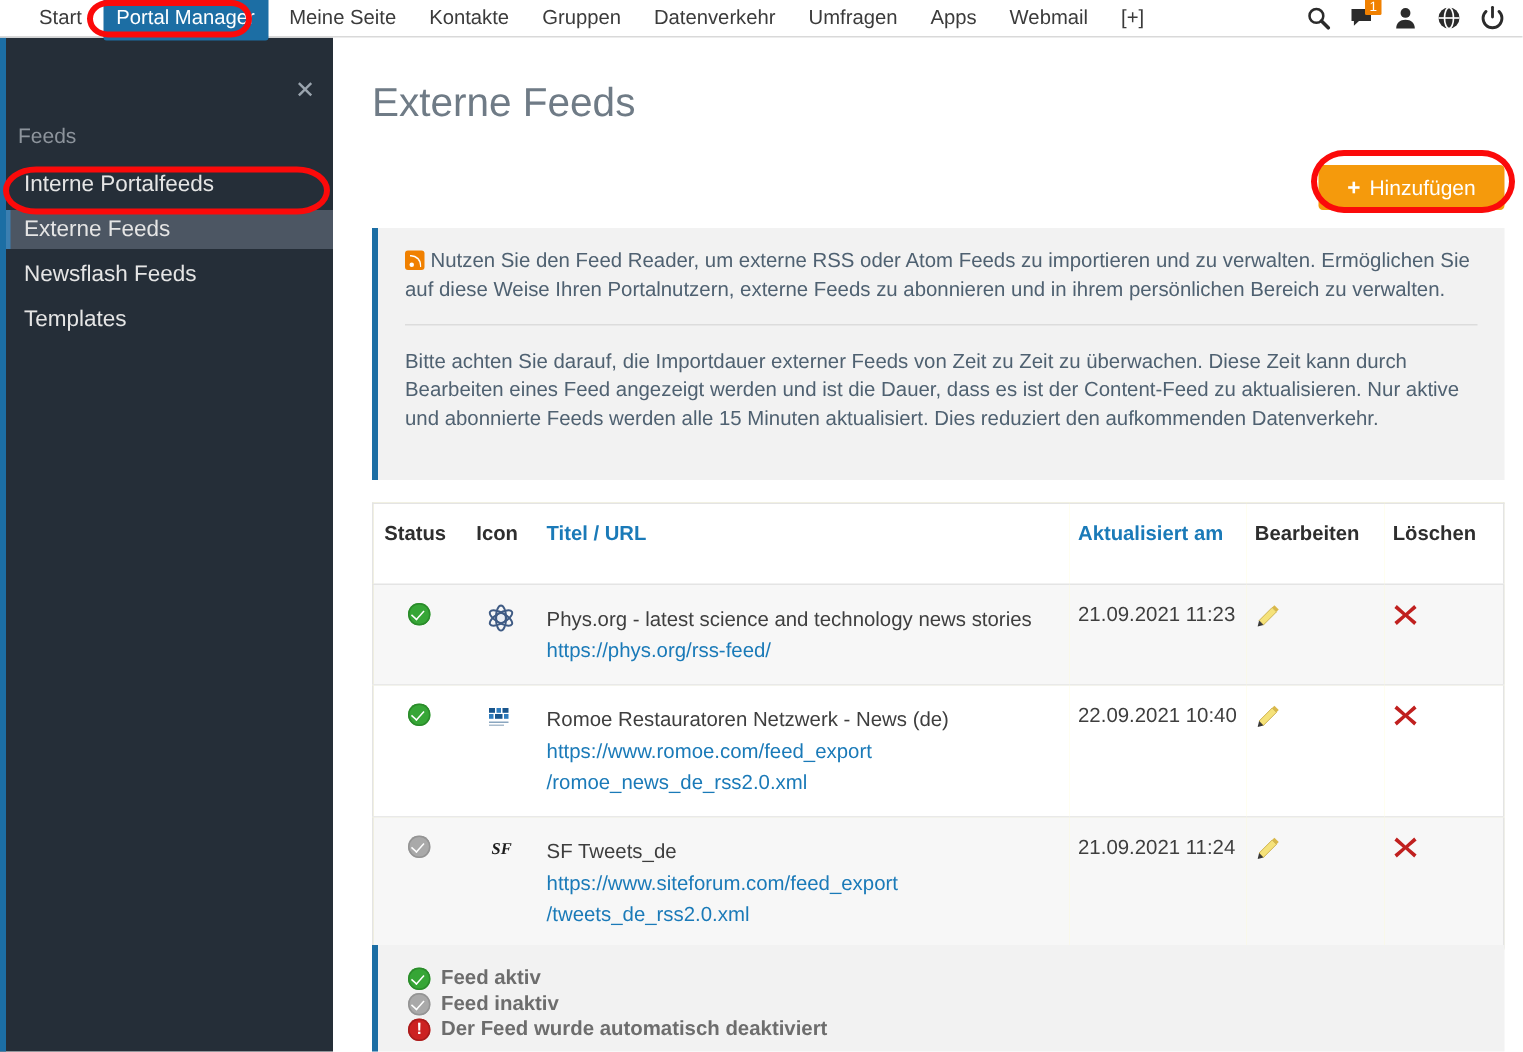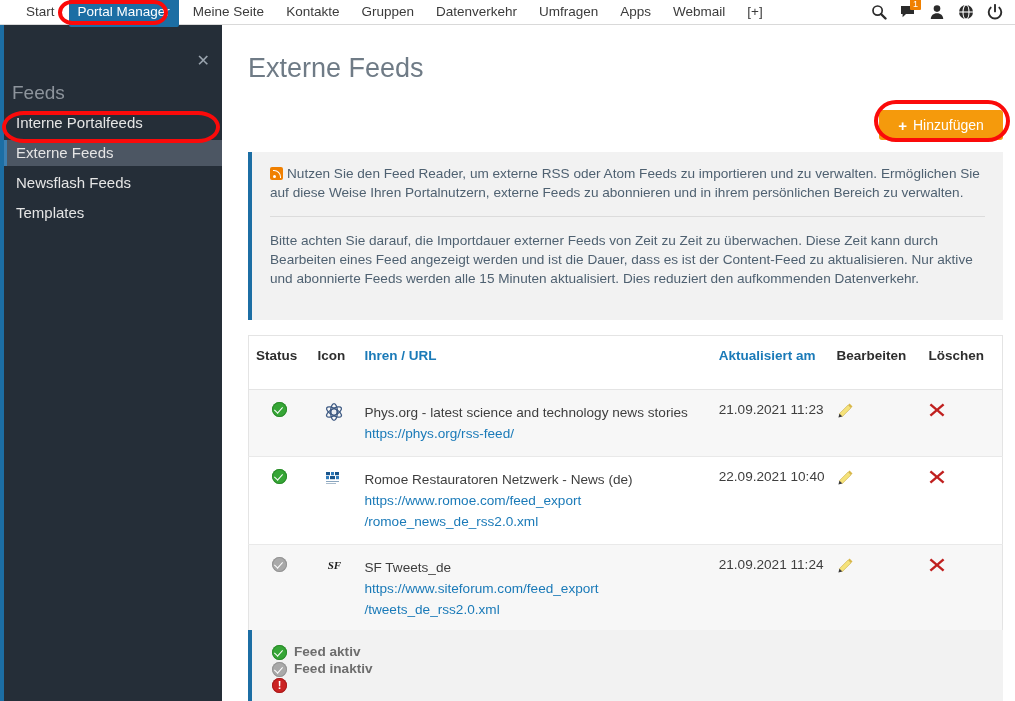--- a/index.html
+++ b/index.html
@@ -77,21 +77,21 @@
     color: #9aa4ae;
     font-size: 16px;
     line-height: 16px;
     cursor: pointer;
     font-family: "Liberation Sans", sans-serif;
   }
   #sidebar-title {
     position: absolute;
     top: 57px; left: 12px;
     color: #8d949c;
-    font-size: 19px;
+    font-size: 14px;
   }
   .side-item {
     position: absolute;
     left: 4px; width: 218px;
     height: 26px;
     color: #e5e5e5;
     font-size: 15px;
     padding-left: 12px;
     line-height: 26px;
     cursor: pointer;
@@ -362,21 +362,21 @@
     <div class="info-row" style="padding-top:14px;">
       <p class="info-text">Bitte achten Sie darauf, die Importdauer externer Feeds von Zeit zu Zeit zu überwachen. Diese Zeit kann durch Bearbeiten eines Feed angezeigt werden und ist die Dauer, dass es ist der Content-Feed zu aktualisieren. Nur aktive und abonnierte Feeds werden alle 15 Minuten aktualisiert. Dies reduziert den aufkommenden Datenverkehr.</p>
     </div>
   </div>
 
   <table id="feed-table">
     <thead>
       <tr>
         <th class="c-status">Status</th>
         <th class="c-icon">Icon</th>
-        <th class="c-title link">Ihren / URL</th>
+        <th class="c-title link">Titel / URL</th>
         <th class="c-date link">Aktualisiert am</th>
         <th class="c-edit">Bearbeiten</th>
         <th class="c-del">Löschen</th>
       </tr>
     </thead>
     <tbody>
 
       <tr class="odd">
         <td class="c-status">
           <span class="status-dot active"></span>
@@ -494,20 +494,21 @@
       <div class="legend-line">
         <span class="lic status-dot active"></span>
         <span>Feed aktiv</span>
       </div>
       <div class="legend-line">
         <span class="lic status-dot inactive"></span>
         <span>Feed inaktiv</span>
       </div>
       <div class="legend-line">
         <span class="lic status-dot error"></span>
+        <span>Der Feed wurde automatisch deaktiviert</span>
       </div>
     </div>
   </div>
 </div>
 
 <div class="annot" id="annot-nav"></div>
 <div class="annot" id="annot-side"></div>
 <div class="annot" id="annot-btn"></div>
 
 </body></html>

